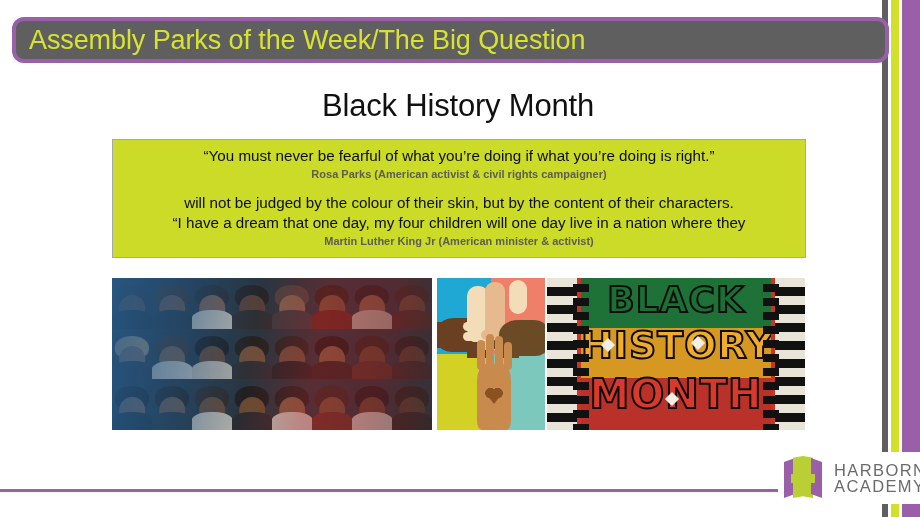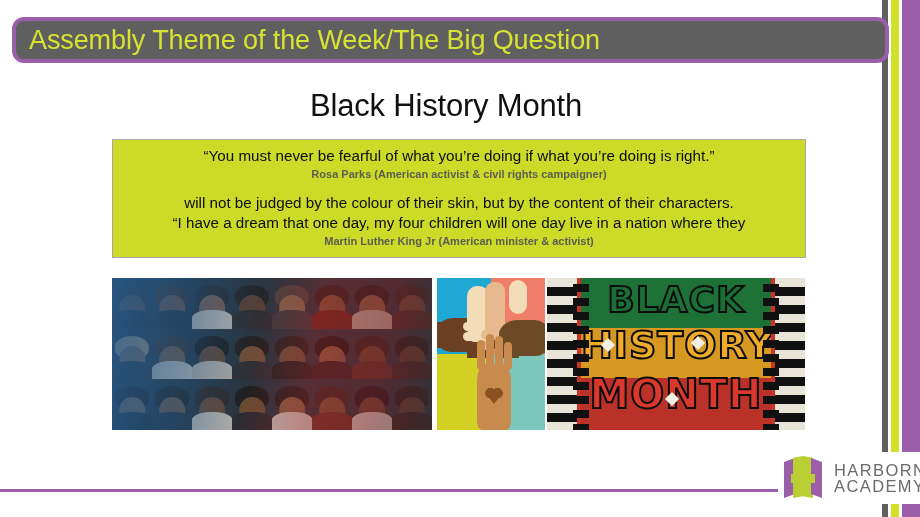--- a/index.html
+++ b/index.html
@@ -48,21 +48,21 @@
     font-size: 27px;
     line-height: 1;
     padding-left: 13px;
     white-space: nowrap;
     letter-spacing: -0.1px;
   }
 
   
   .heading {
     position: absolute;
-    left: 4px; top: 88px;
+    left: 16px; top: 88px;
     width: 884px;
     text-align: center;
     font-size: 31px;
     color: #101010;
     letter-spacing: -0.2px;
   }
 
   
   .quote-box {
     position: absolute;
@@ -241,21 +241,21 @@
 </head>
 <body>
 
 <div class="slide">
 
   <div class="stripe stripe-gray"></div>
   <div class="stripe stripe-yellow"></div>
   <div class="stripe stripe-purple"></div>
 
   <div class="title-bar">
-    <div class="title-text">Assembly Theme of the Week/The Big Question</div>
+    <div class="title-text">Assembly Parks of the Week/The Big Question</div>
   </div>
 
   <div class="heading">Black History Month</div>
 
   <div class="quote-box">
     <div>
       <p class="quote-line">“You must never be fearful of what you’re doing if what you’re doing is right.”</p>
       <p class="quote-attr">Rosa Parks (American activist &amp; civil rights campaigner)</p>
     </div>
     <div class="quote-block-2">

